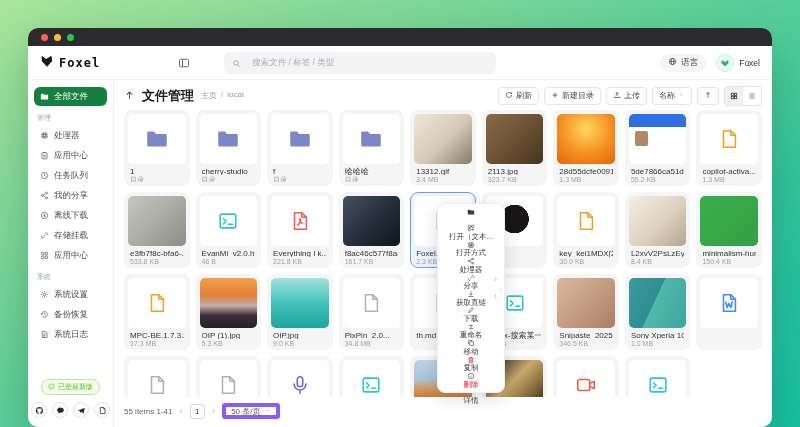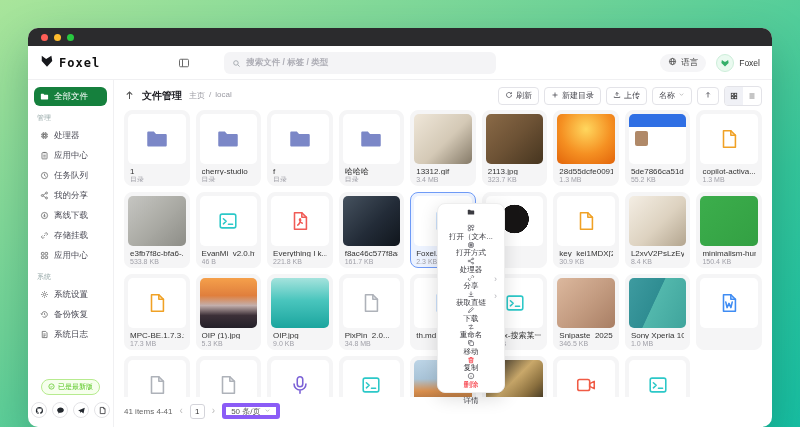--- a/index.html
+++ b/index.html
@@ -15,21 +15,21 @@
   .dot { width:7px; height:7px; border-radius:50%; }
   .dot.r{background:#ff5f57}.dot.y{background:#febc2e}.dot.g{background:#28c840}
   
   .appheader { height:34px; display:flex; align-items:center; padding:0 12px; border-bottom:1px solid #f0f0f2; background:#fff; }
   .logo { display:flex; align-items:center; gap:5px; }
   .logo svg { width:14px; height:14px; }
   .logo-text { font-family:"DejaVu Sans Mono",monospace; font-weight:bold; font-size:12px; letter-spacing:1px; color:#111; }
   .collapse-btn { margin-left:78px; color:#666; display:flex; }
   .collapse-btn svg{width:12px;height:12px}
   .searchbar { margin-left:34px; width:272px; height:22px; background:#f4f4f6; border-radius:6px;
-               display:flex; align-items:center; gap:5px; padding:0 8px; color:#9aa0a6;font-weight:bold; }
+               display:flex; align-items:center; gap:11px; padding:0 8px; color:#9aa0a6; }
   .searchbar svg{width:9px;height:9px;flex:none}
   .searchbar .ph { font-size:8.5px; color:#adadb5; }
   .hdr-right { margin-left:auto; display:flex; align-items:center; gap:10px; }
   .lang-btn { display:flex; align-items:center; gap:4px; font-size:8.5px; color:#444;
               background:#f5f5f7; border-radius:10px; height:18px; padding:0 8px; }
   .lang-btn svg{width:9px;height:9px}
   .user { display:flex; align-items:center; gap:5px; font-size:8.5px; color:#333; }
   .avatar { width:18px; height:18px; border-radius:50%; background:#eafaf0; border:1px solid #cdeeda;
             display:flex; align-items:center; justify-content:center; }
   .avatar svg{width:10px;height:10px}
@@ -49,21 +49,21 @@
   .ver-badge svg{width:7px;height:7px}
   .foot-icons { display:flex; gap:5px; }
   .fi { width:16px; height:16px; border-radius:50%; border:1px solid #e3e3e6; display:flex;
         align-items:center; justify-content:center; color:#3b3b3f; }
   .fi svg{width:9px;height:9px}
   
   main { flex:1; padding:5px 10px 6px; display:flex; flex-direction:column; min-width:0; }
   .content-hdr { height:22px; display:flex; align-items:center; gap:7px; }
   .up-btn{display:flex;color:#555}
   .up-btn svg{width:11px;height:11px}
-  .page-title { font-size:10px; font-weight:bold; color:#1c1c22; }
+  .page-title { font-size:13px; font-weight:bold; color:#1c1c22; }
   .crumb { font-size:8px; color:#9a9aa2; display:flex; gap:4px; }
   .toolbar { margin-left:auto; display:flex; align-items:center; gap:5px; }
   .tb-btn { height:18px; display:flex; align-items:center; gap:3px; border:1px solid #e3e3e8;
             background:#fff; border-radius:4px; padding:0 6px; font-size:8px; color:#44444c; }
   .tb-btn svg{width:8px;height:8px}
   .tb-caret svg{width:7px;height:7px;color:#aaa}
   .seg { display:flex; border:1px solid #e3e3e8; border-radius:4px; overflow:hidden; }
   .seg > div { width:18px; height:18px; display:flex; align-items:center; justify-content:center; color:#666; }
   .seg > div svg{width:8px;height:8px}
   .seg .on { background:#f0f1f6; color:#333; }
@@ -643,21 +643,21 @@
                     <path d="M7 9.5l3 2.8-3 2.8M12.5 15.5H17"></path>
                   </svg>
                 </div>
                 <div class="fname"></div>
                 <div class="fsize"></div>
               </div>
             </div>
         </div>
 
         <div class="pager">
-          <span>41 items 4-41</span>
+          <span>55 items 1-41</span>
           <span class="pg-chev">‹</span>
           <span class="pg-num">1</span>
           <span class="pg-chev">›</span>
           <span class="pg-size">
             <span>50 条/页</span>
             <span><svg viewBox="0 0 16 16" fill="none" stroke="currentColor" stroke-width="1.6">
                   <path d="M4 6l4 4 4-4"></path>
                 </svg></span>
           </span>
         </div>

